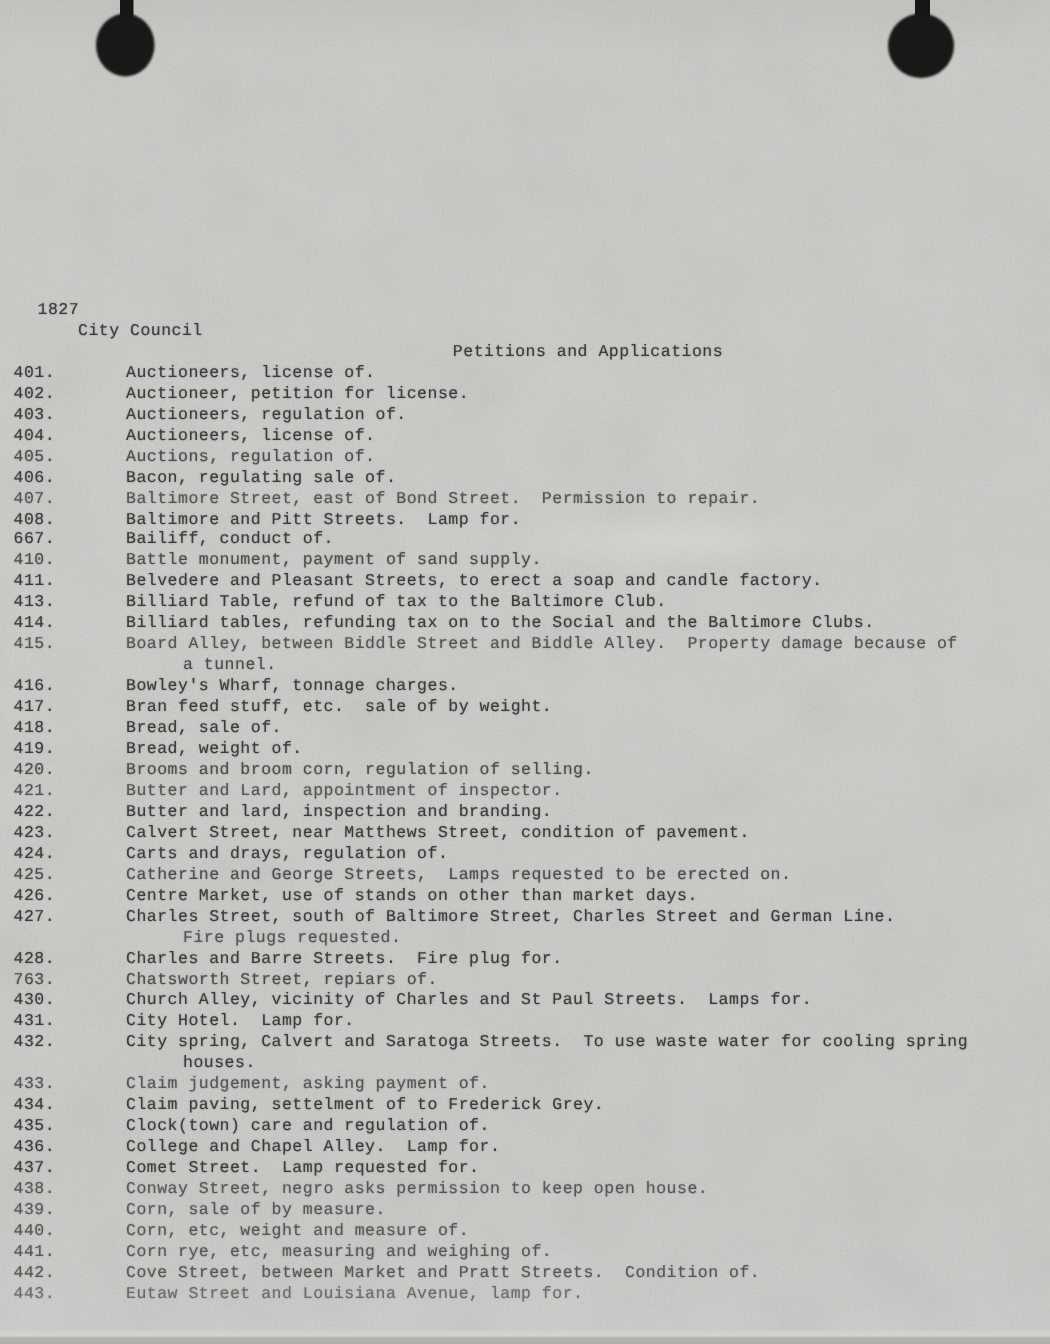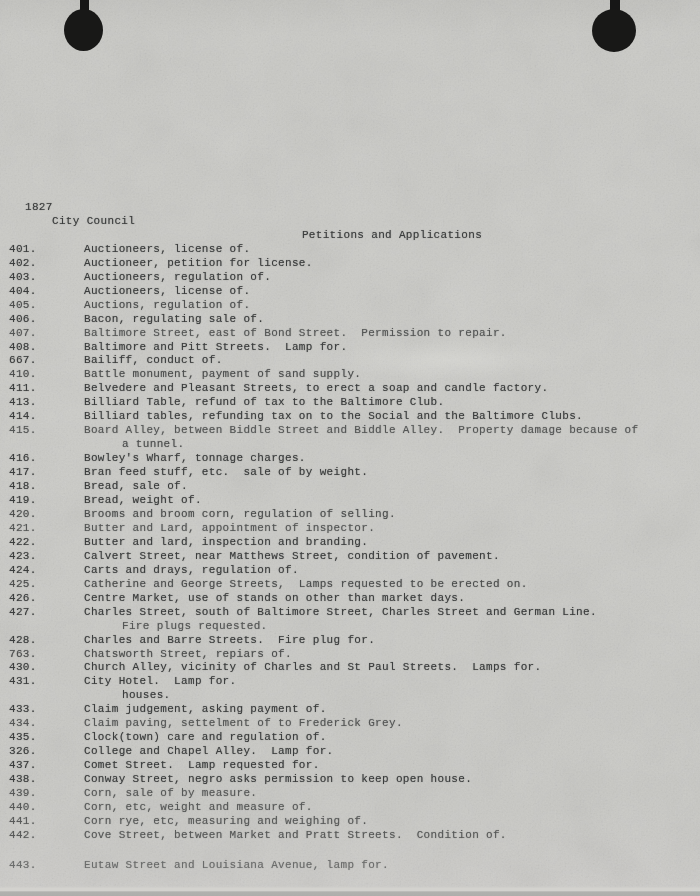--- a/index.html
+++ b/index.html
@@ -37,21 +37,21 @@
   .t-year{padding-left:25px;}
   .t-council{padding-left:52px;}
   .t-petitions{padding-left:84px;text-align:center;}
   .row{white-space:pre;padding-left:9px;}
   .row .num{display:inline-block;width:75px;}
   .cont{white-space:pre;padding-left:122px;}
   
   #rows > div:nth-child(5n){opacity:.88;}
   #rows > div:nth-child(7n){opacity:.82;}
   #rows > div:nth-child(n+40){opacity:.8;}
-  #rows > div:last-child{opacity:.66;margin-top:16px;}
+  #rows > div:last-child{opacity:.66;}
   
   .bottom-edge{
     position:absolute;left:0;bottom:0;width:700px;height:10px;
     background:linear-gradient(180deg,rgba(0,0,0,0) 0%,#d3d2ce 25%,#d3d2ce 45%,#b1b1ae 60%,#aeaeab 100%);
   }
 </style>
 </head>
 <body>
 
 <div class="page">
@@ -116,25 +116,26 @@
         <div class="row"><span class="num">423.</span><span>Calvert Street, near Matthews Street, condition of pavement.</span></div>
         <div class="row"><span class="num">424.</span><span>Carts and drays, regulation of.</span></div>
         <div class="row"><span class="num">425.</span><span>Catherine and George Streets,  Lamps requested to be erected on.</span></div>
         <div class="row"><span class="num">426.</span><span>Centre Market, use of stands on other than market days.</span></div>
         <div class="row"><span class="num">427.</span><span>Charles Street, south of Baltimore Street, Charles Street and German Line.</span></div>
         <div class="cont">Fire plugs requested.</div>
         <div class="row"><span class="num">428.</span><span>Charles and Barre Streets.  Fire plug for.</span></div>
         <div class="row"><span class="num">763.</span><span>Chatsworth Street, repiars of.</span></div>
         <div class="row"><span class="num">430.</span><span>Church Alley, vicinity of Charles and St Paul Streets.  Lamps for.</span></div>
         <div class="row"><span class="num">431.</span><span>City Hotel.  Lamp for.</span></div>
+        <div class="row"><span class="num">432.</span><span>City spring, Calvert and Saratoga Streets.  To use waste water for cooling spring</span></div>
         <div class="cont">houses.</div>
         <div class="row"><span class="num">433.</span><span>Claim judgement, asking payment of.</span></div>
         <div class="row"><span class="num">434.</span><span>Claim paving, settelment of to Frederick Grey.</span></div>
         <div class="row"><span class="num">435.</span><span>Clock(town) care and regulation of.</span></div>
-        <div class="row"><span class="num">326.</span><span>College and Chapel Alley.  Lamp for.</span></div>
+        <div class="row"><span class="num">436.</span><span>College and Chapel Alley.  Lamp for.</span></div>
         <div class="row"><span class="num">437.</span><span>Comet Street.  Lamp requested for.</span></div>
         <div class="row"><span class="num">438.</span><span>Conway Street, negro asks permission to keep open house.</span></div>
         <div class="row"><span class="num">439.</span><span>Corn, sale of by measure.</span></div>
         <div class="row"><span class="num">440.</span><span>Corn, etc, weight and measure of.</span></div>
         <div class="row"><span class="num">441.</span><span>Corn rye, etc, measuring and weighing of.</span></div>
         <div class="row"><span class="num">442.</span><span>Cove Street, between Market and Pratt Streets.  Condition of.</span></div>
         <div class="row"><span class="num">443.</span><span>Eutaw Street and Louisiana Avenue, lamp for.</span></div>
       </div>
   </div>
 

